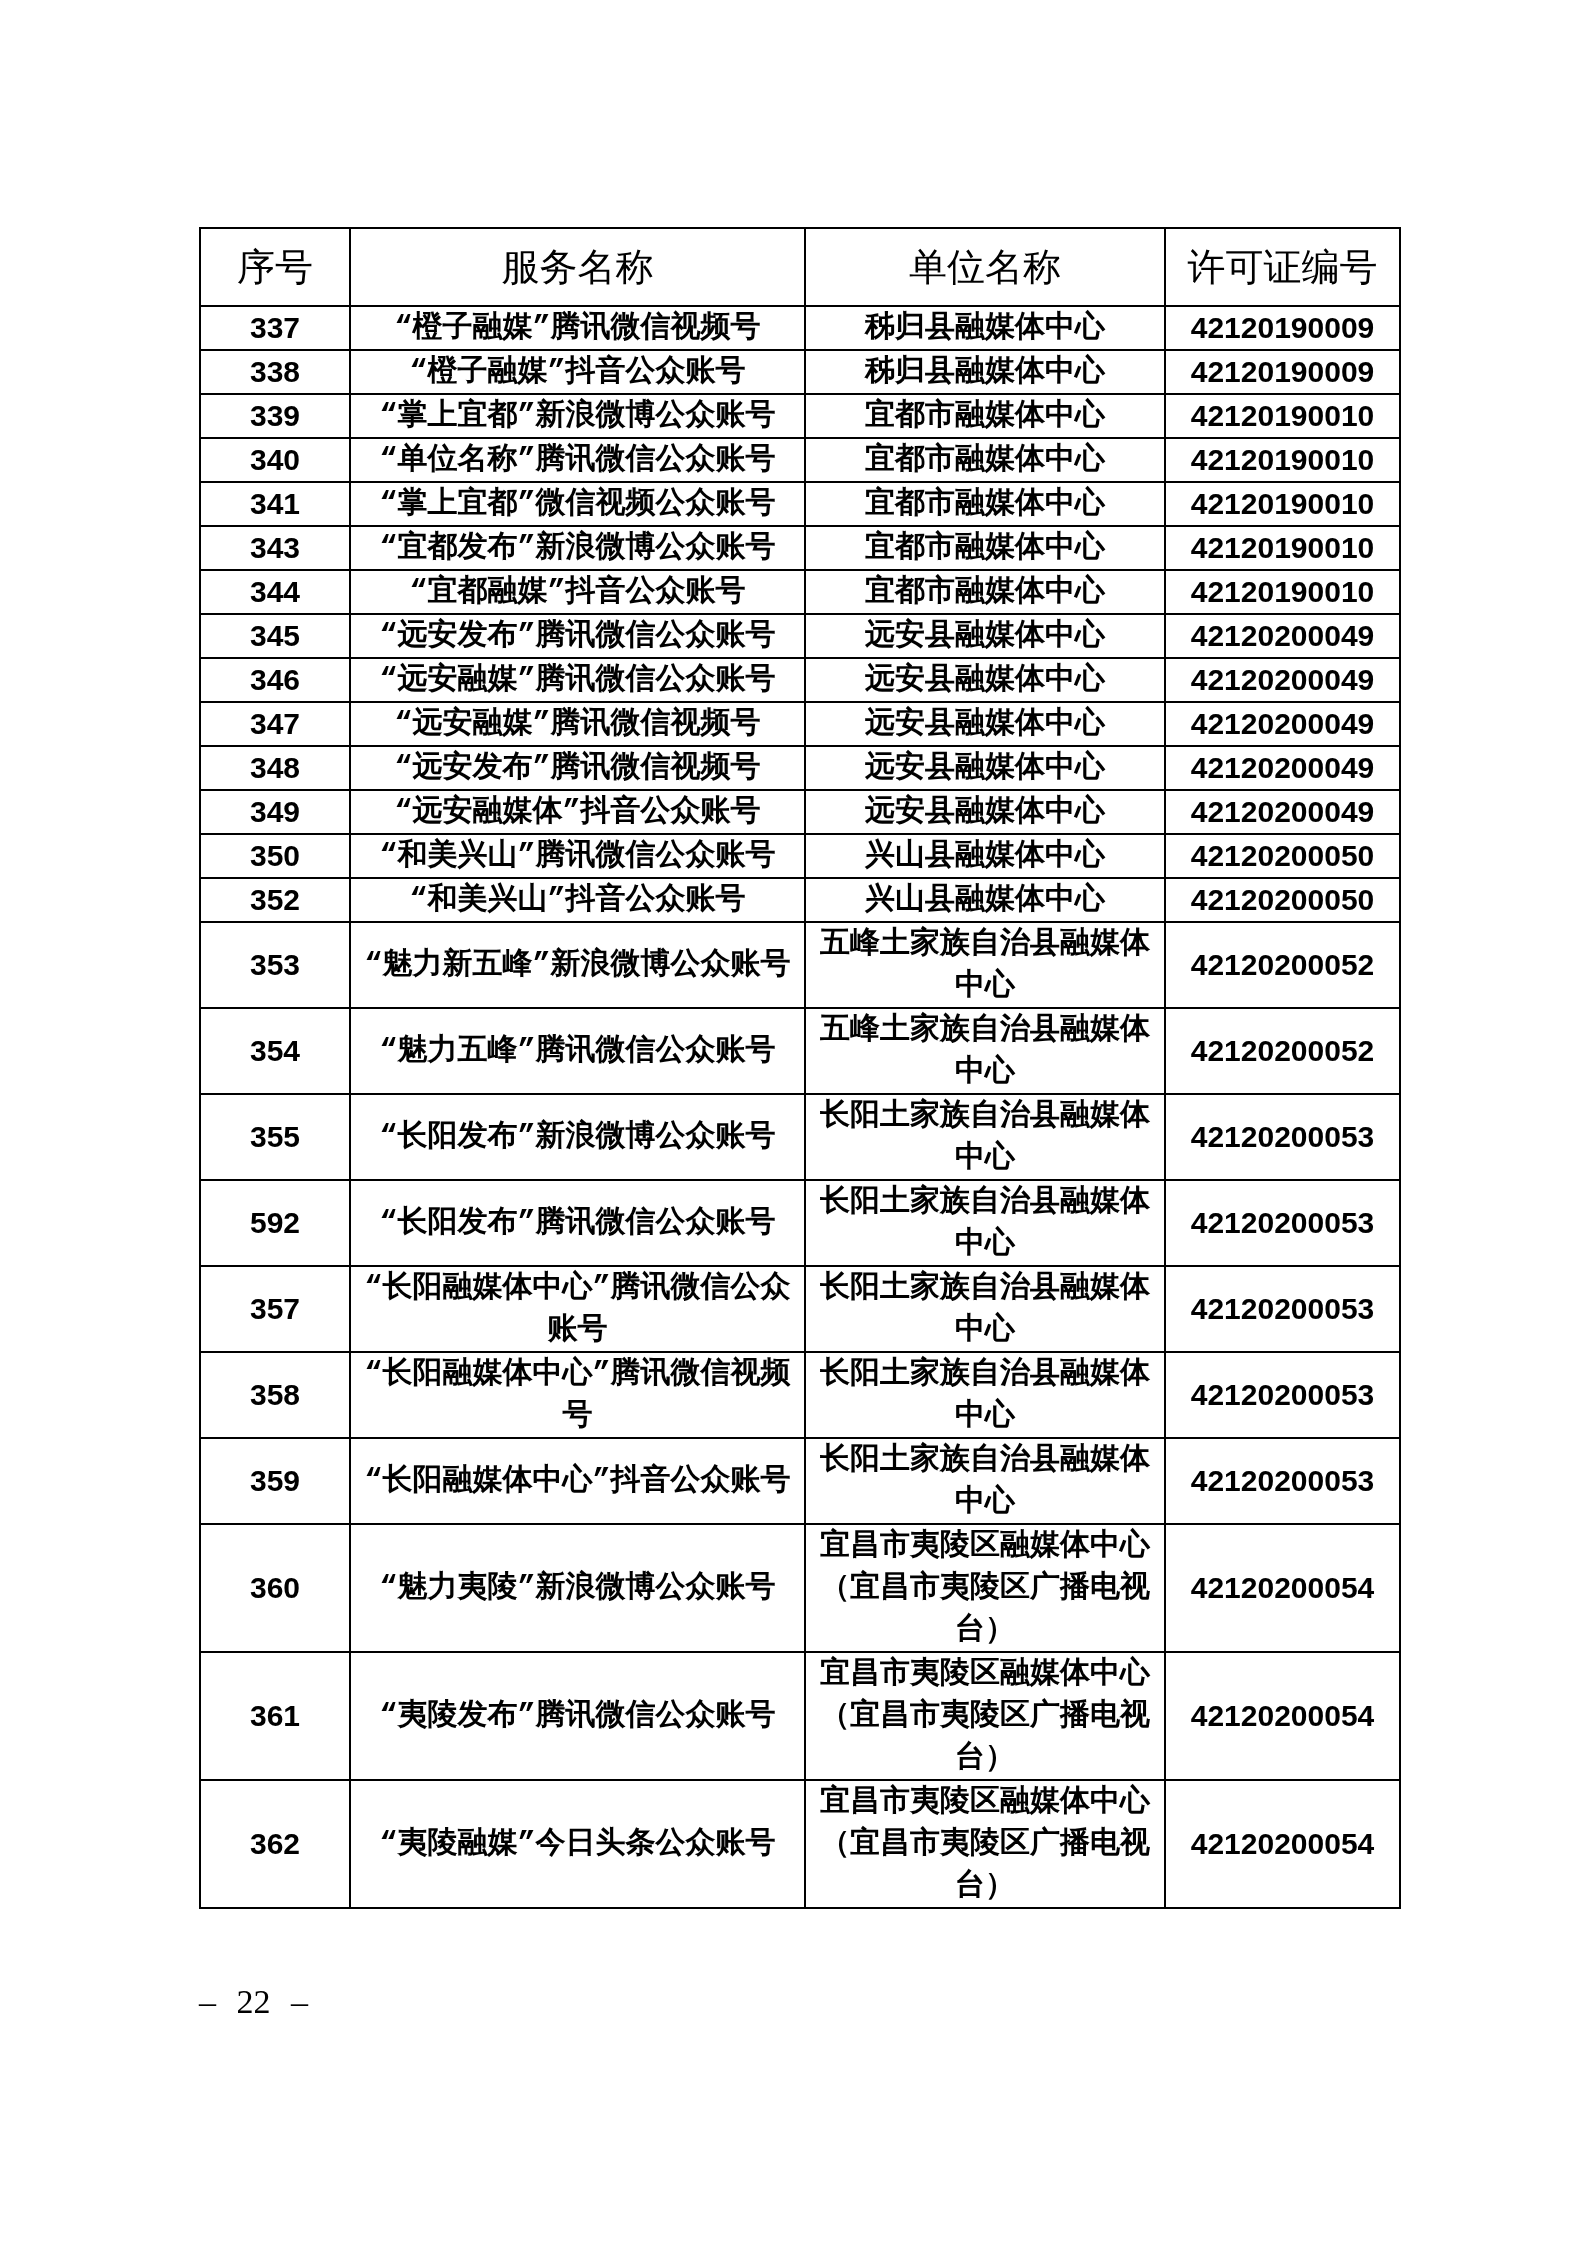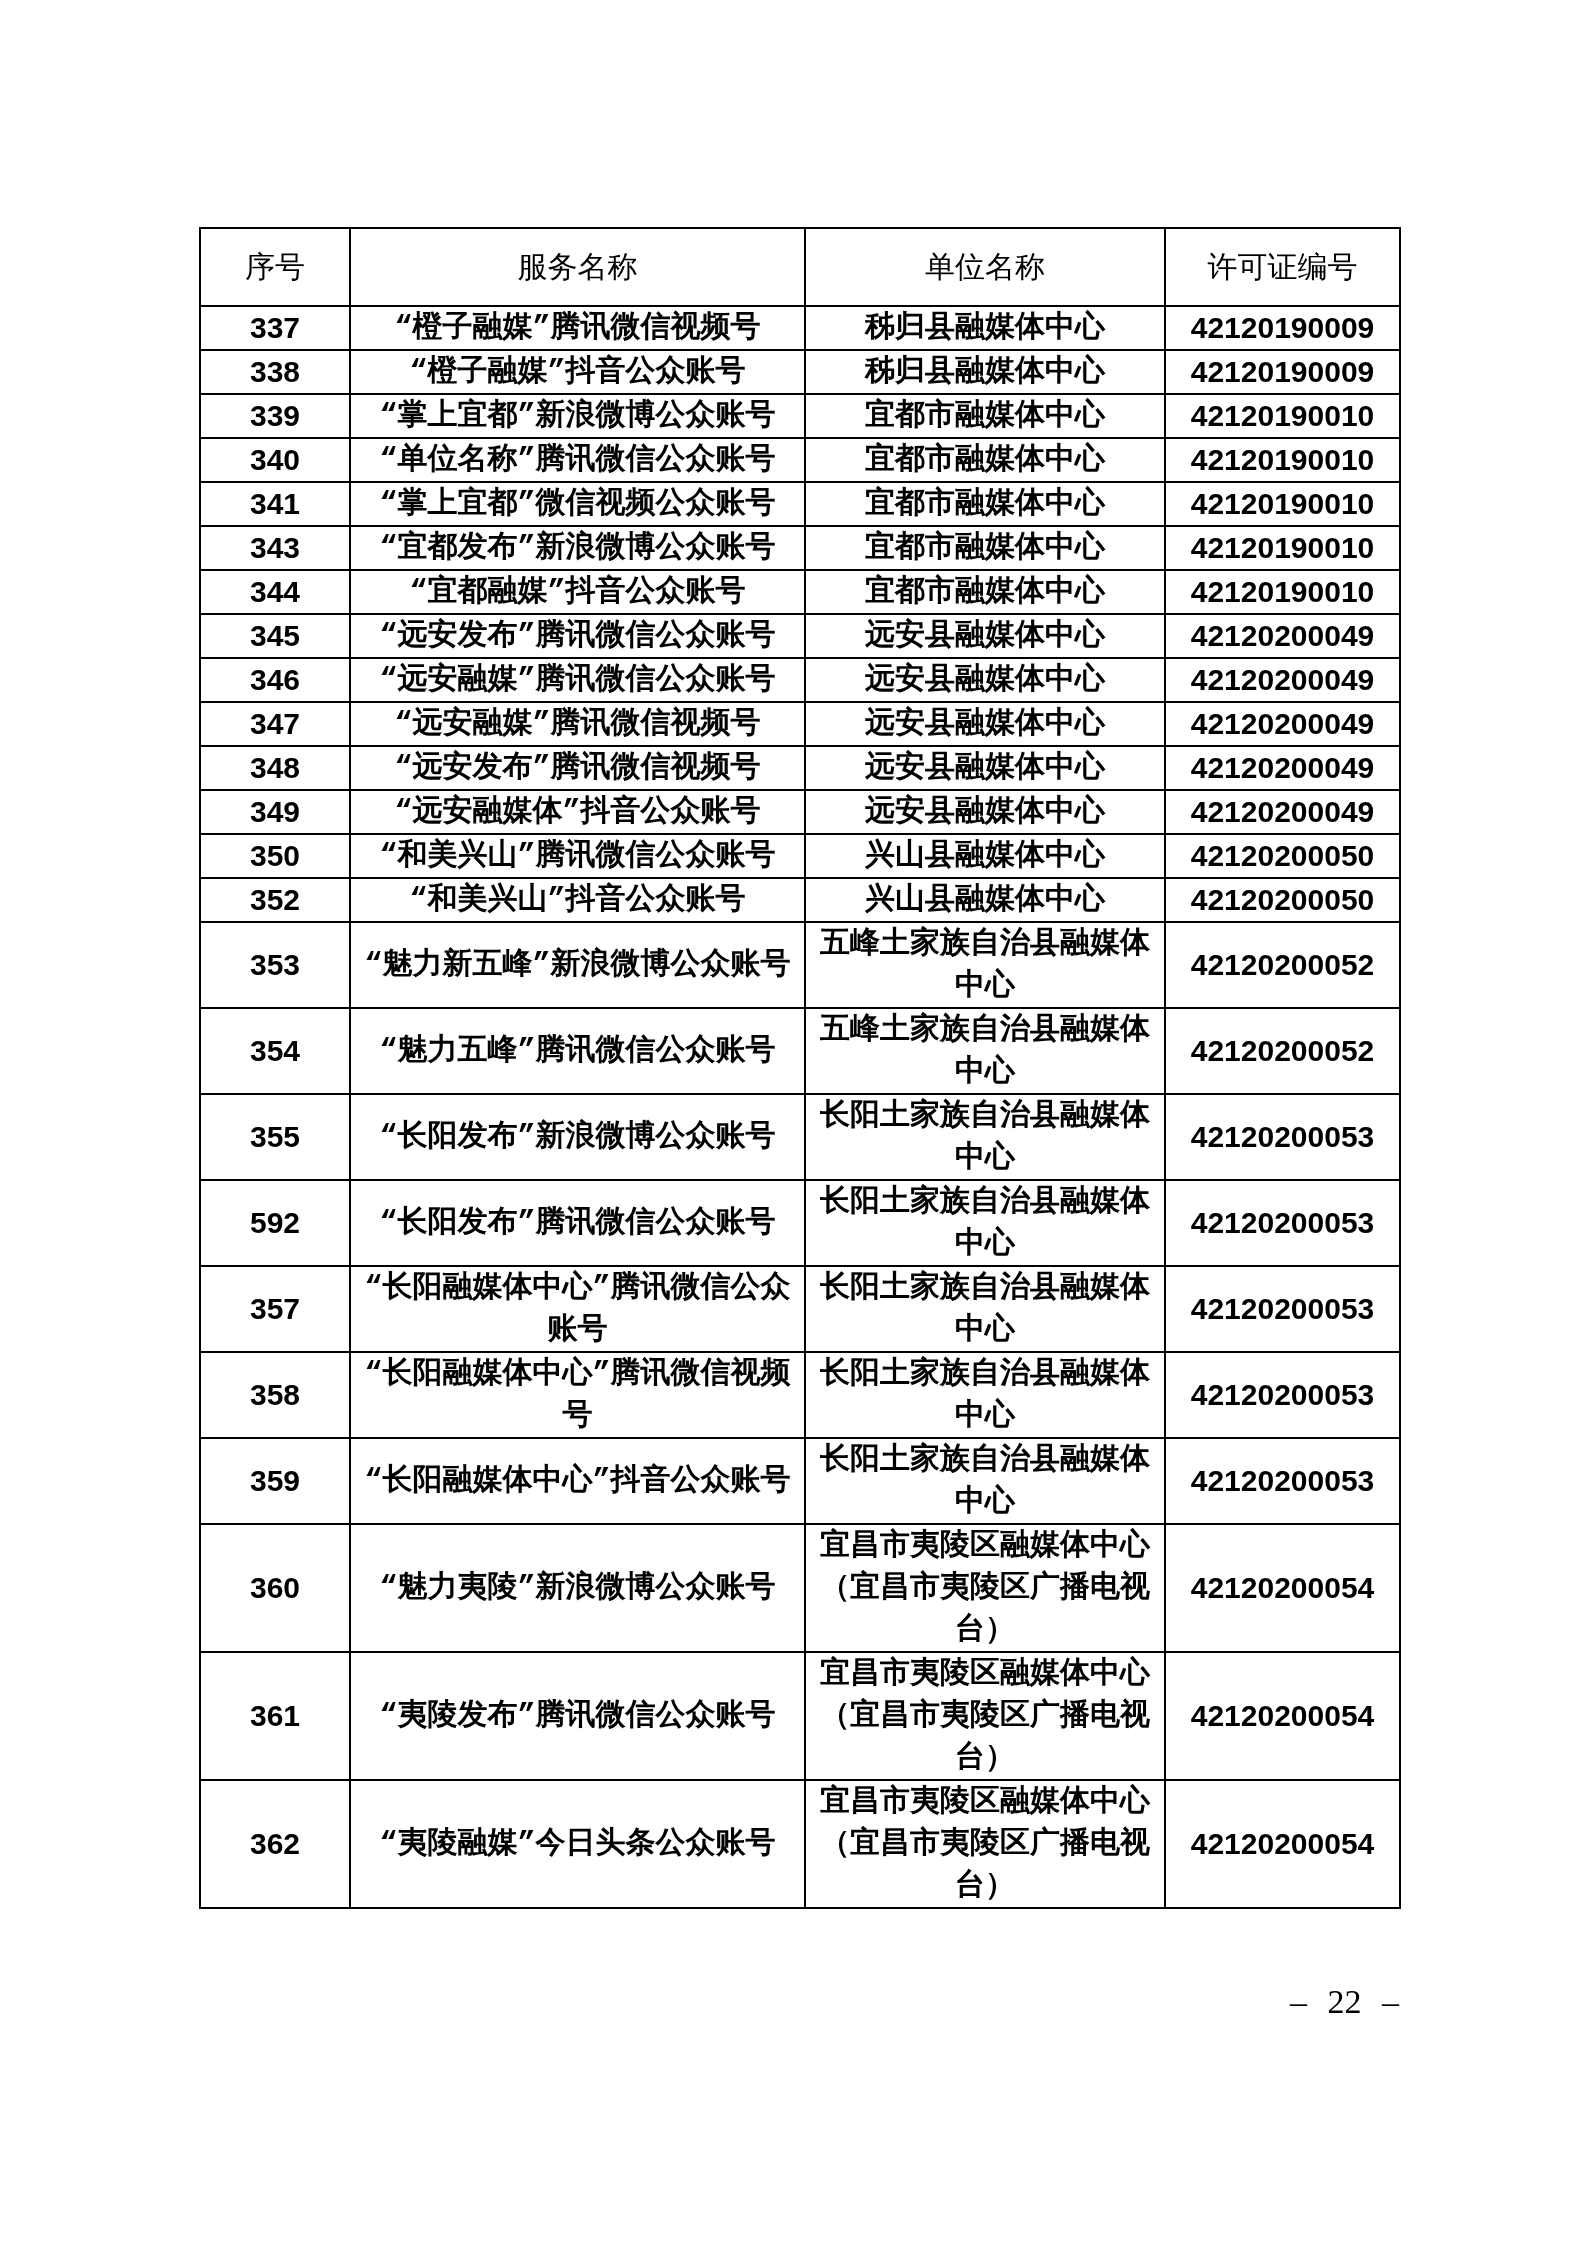--- a/index.html
+++ b/index.html
@@ -29,21 +29,21 @@
   table.license-table th,
   table.license-table td {
     border: 2px solid #000;
     text-align: center;
     vertical-align: middle;
     padding: 0;
     overflow: hidden;
   }
   table.license-table thead th {
     height: 76px;
-    font-size: 30px;
+    font-size: 38px;
     font-weight: normal;
     font-family: "Liberation Serif", serif;
   }
   table.license-table td {
     font-size: 30px;
     line-height: 42px;
   }
   td.c-no, td.c-license {
     font-family: "Liberation Sans", sans-serif;
     font-weight: bold;
@@ -51,21 +51,21 @@
   td.c-service, td.c-unit {
     font-family: Liberation Mono, monospace;
     font-weight: bold;
     word-break: break-all;
     padding: 0 2px;
   }
   .page-footer {
     width: 1200px;
     margin-left: 199px;
     margin-top: 74px;
-    text-align: right;
+    text-align: left;
     font-family: "Liberation Serif", serif;
     font-size: 34px;
     word-spacing: 12px;
     color: #000;
   }
 </style>
 </head>
 <body>
 
 <div class="page">

